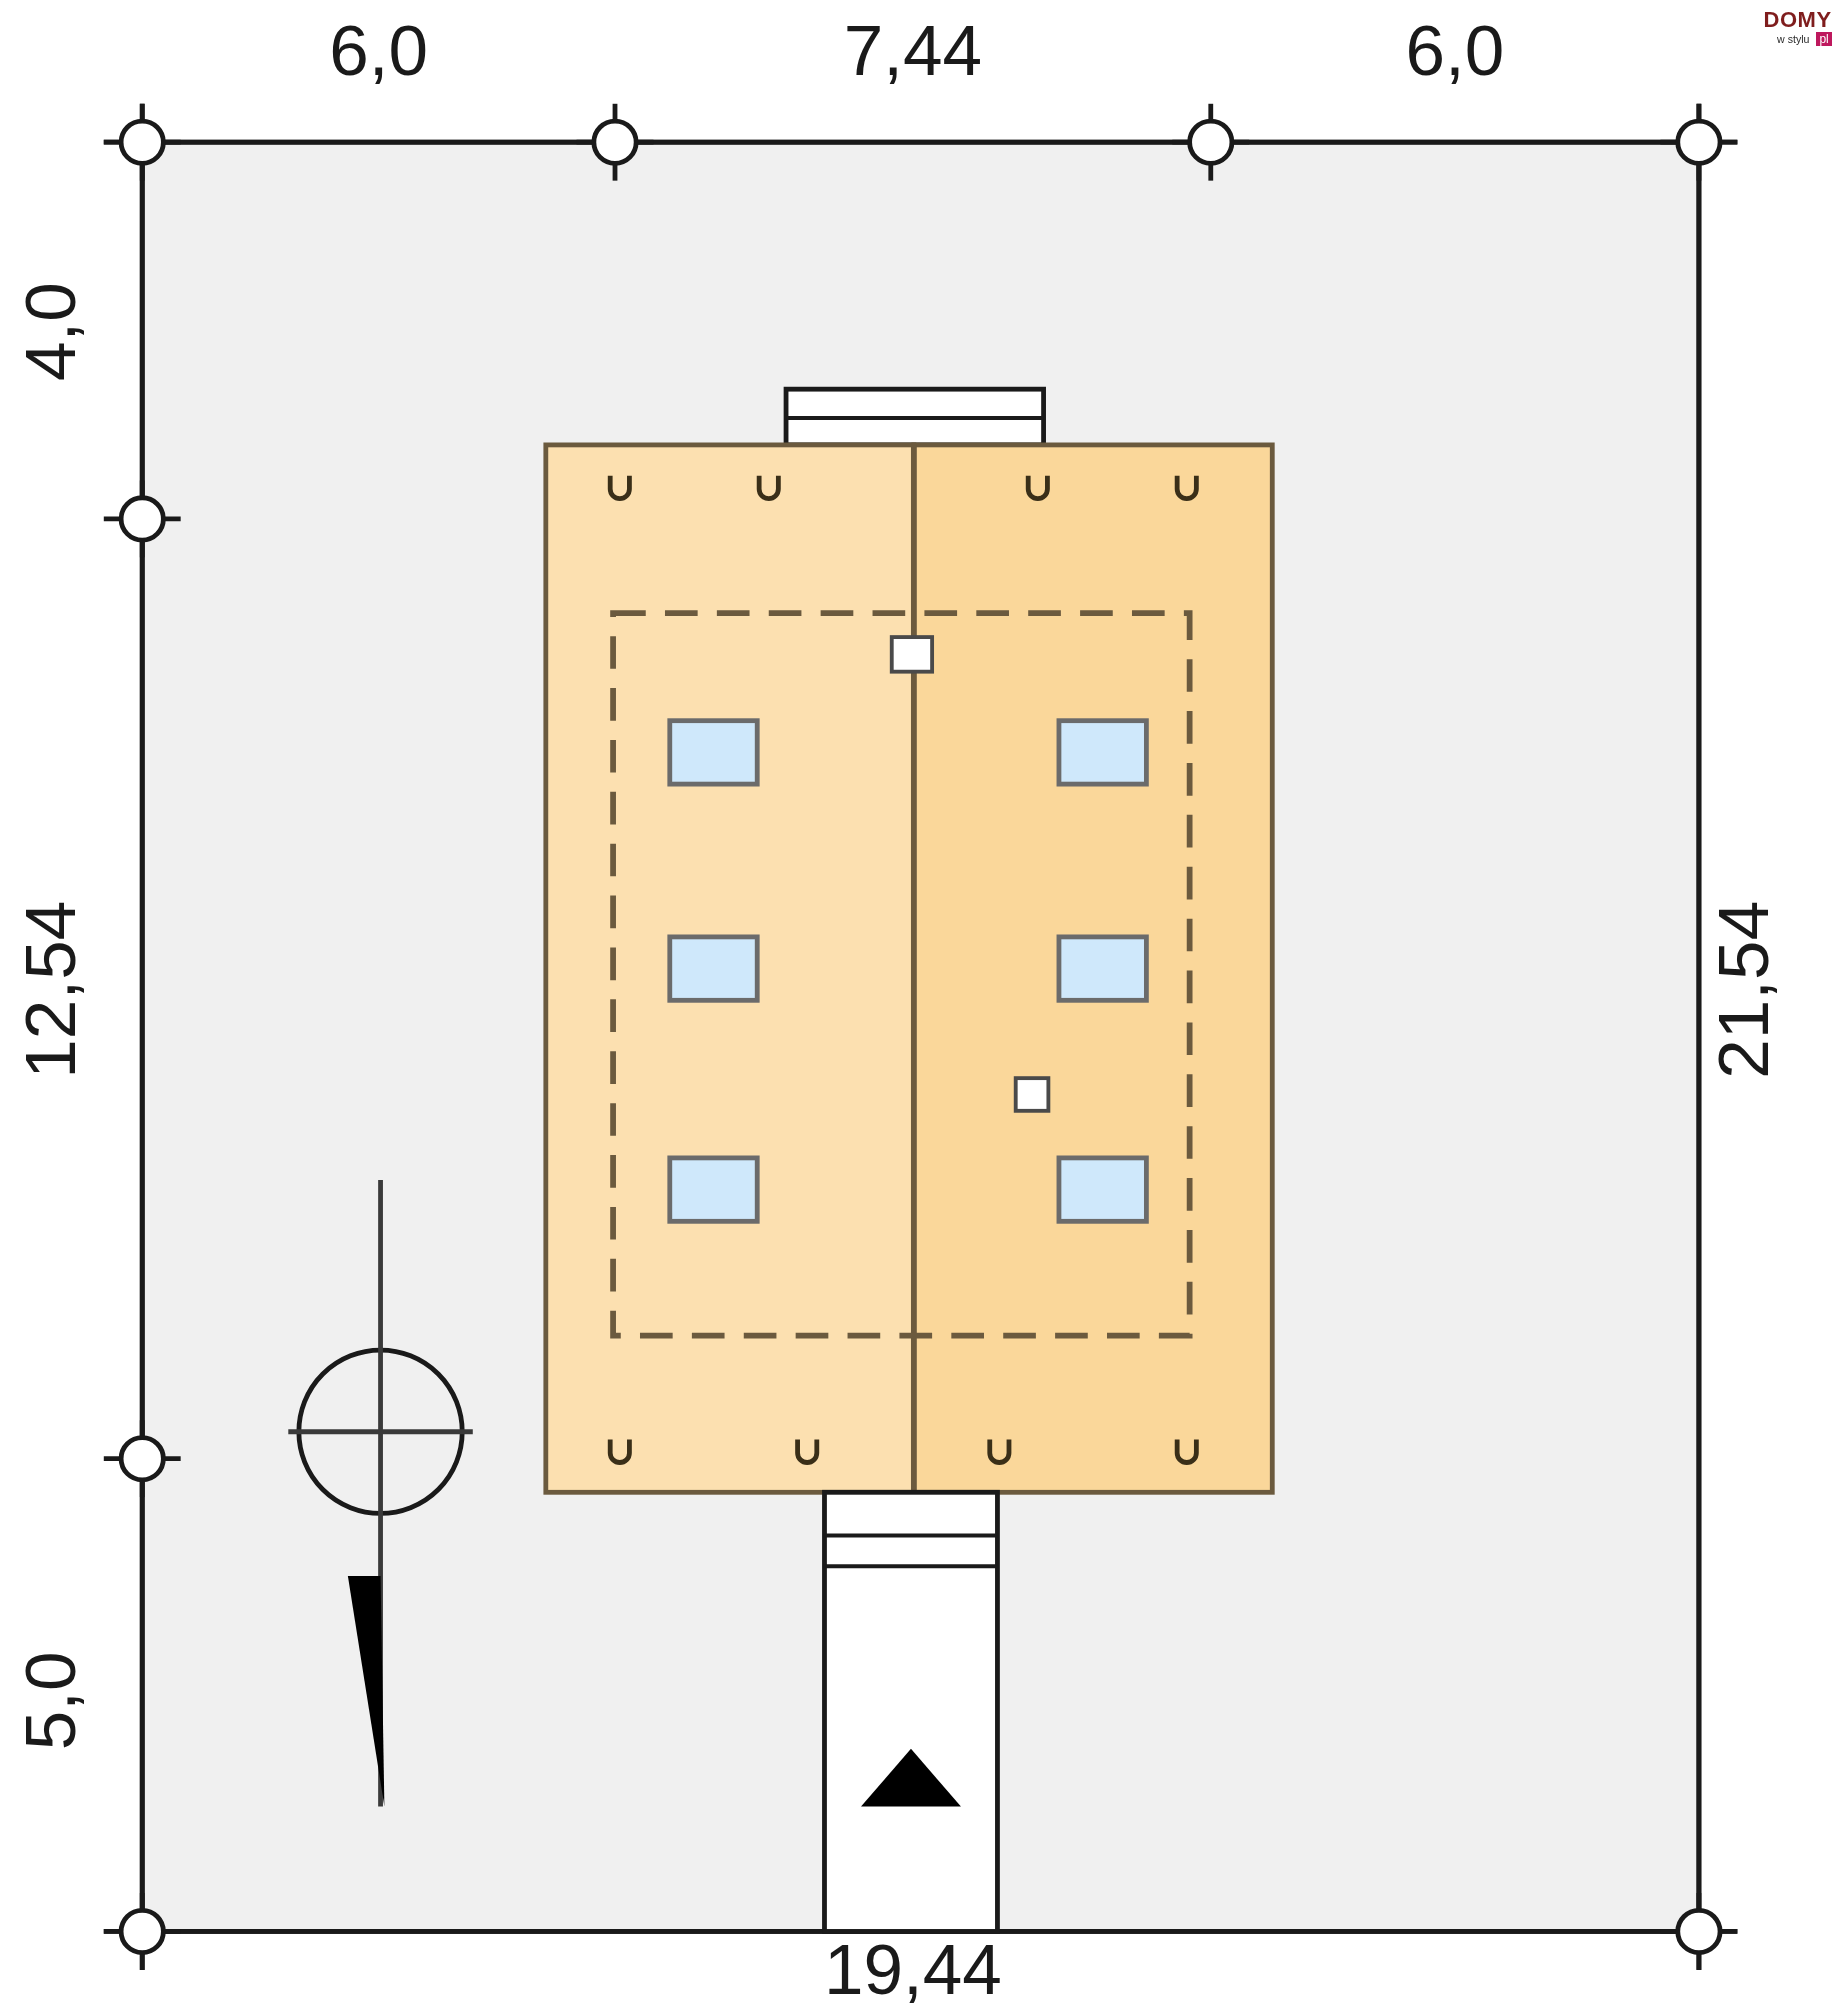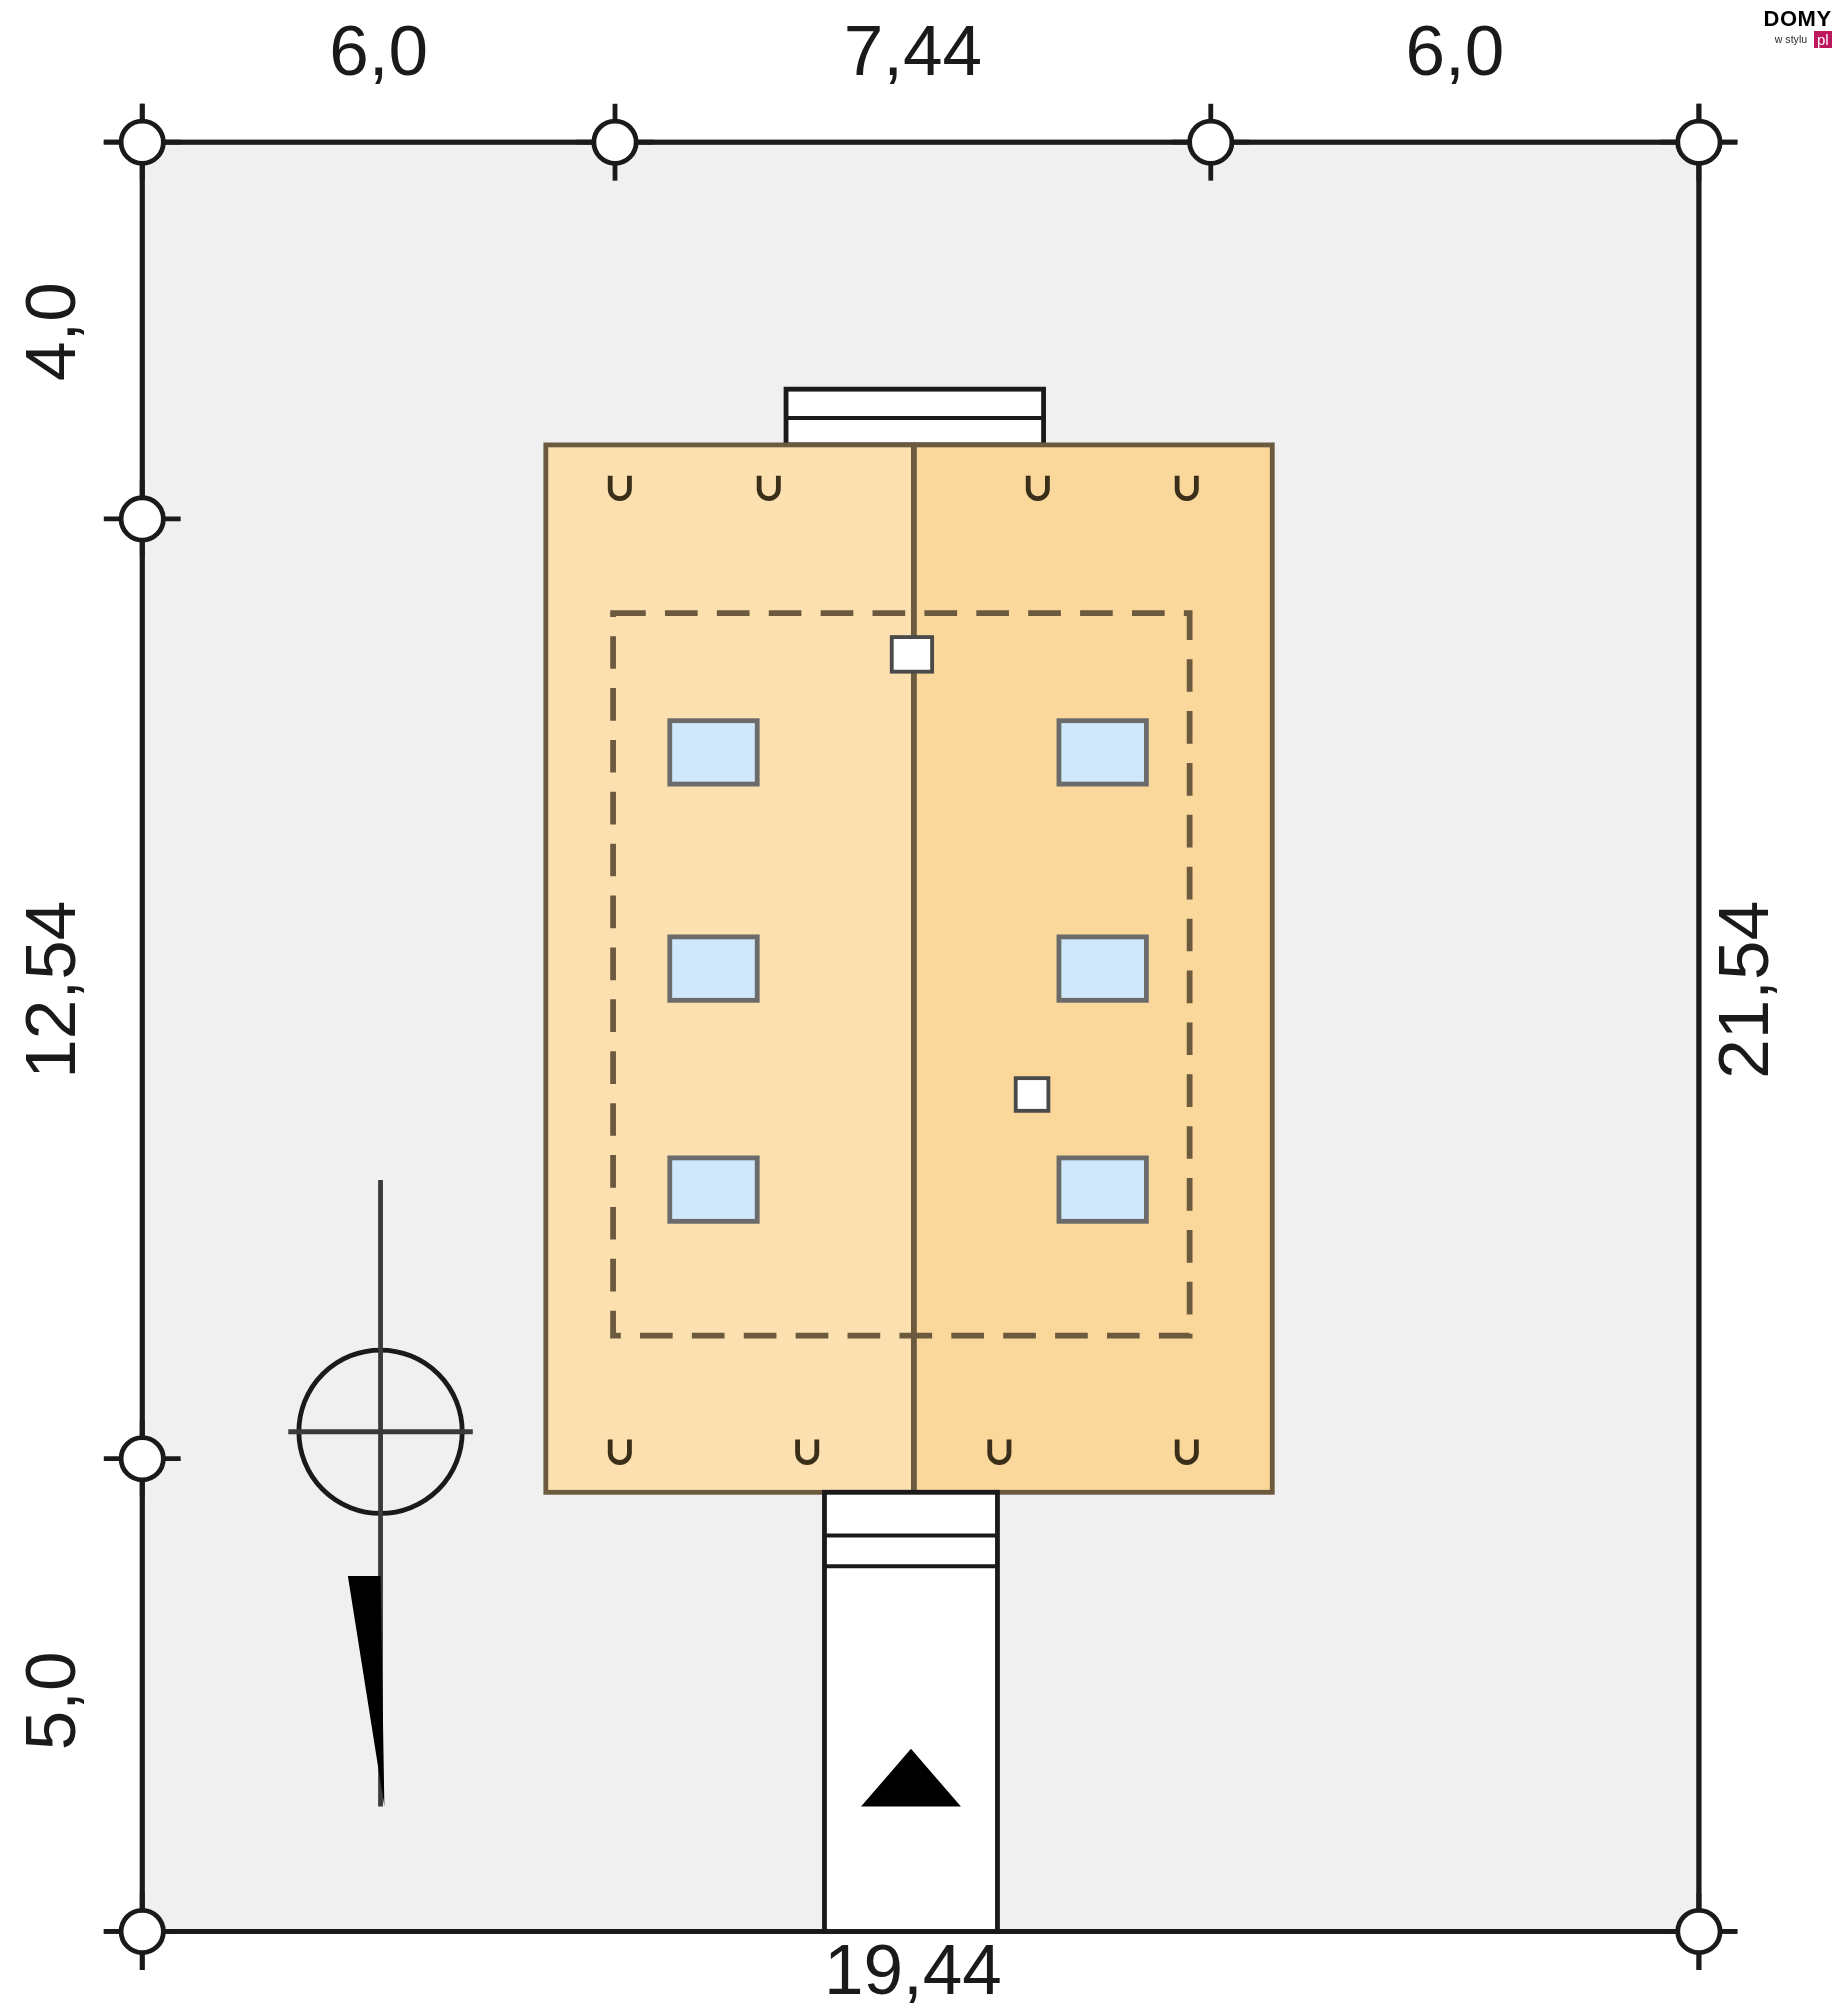--- a/index.html
+++ b/index.html
@@ -9,25 +9,25 @@
   #stage{position:absolute;left:0;top:0;width:1845px;height:1888px;}
 
   svg#plan{position:absolute;left:0;top:0;width:1845px;height:2016px;display:block;}
 
   .dimtext{font-family:"Liberation Sans", sans-serif;fill:#1a1a1a;font-weight:400;}
 
   
   #logo{position:absolute;right:13.4px;top:5.8px;width:113px;height:44px;
         display:flex;flex-direction:column;align-items:flex-end;justify-content:center;
         line-height:1;}
-  #logo .l1{font-size:22px;font-weight:bold;color:#000000;letter-spacing:0.5px;
+  #logo .l1{font-size:22px;font-weight:bold;color:#7f1d1d;letter-spacing:0.5px;
             font-family:"Liberation Sans", sans-serif;}
   #logo .l2{display:flex;align-items:center;gap:7px;margin-top:1px;}
   #logo .l2 .ws{font-size:10.6px;color:#2a2a2a;font-family:"Liberation Sans", sans-serif;}
-  #logo .l2 .pl{font-size:15px;color:#fff;background:#be185d;padding:1px 2.9px;
+  #logo .l2 .pl{font-size:12px;color:#fff;background:#be185d;padding:1px 2.9px;
                 font-family:"Liberation Sans", sans-serif;line-height:1;}
 </style>
 </head>
 <body>
 
 <div id="stage">
 
   <svg id="plan" viewBox="0 0 1920 2098">
     <defs>
 

